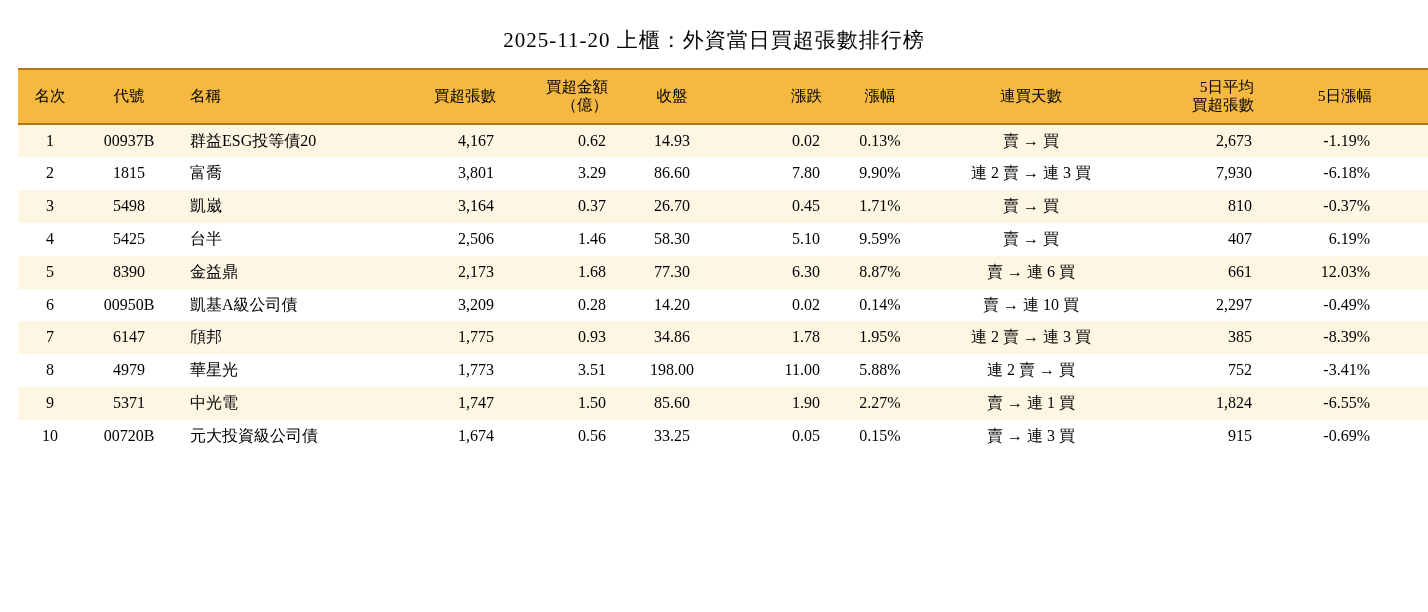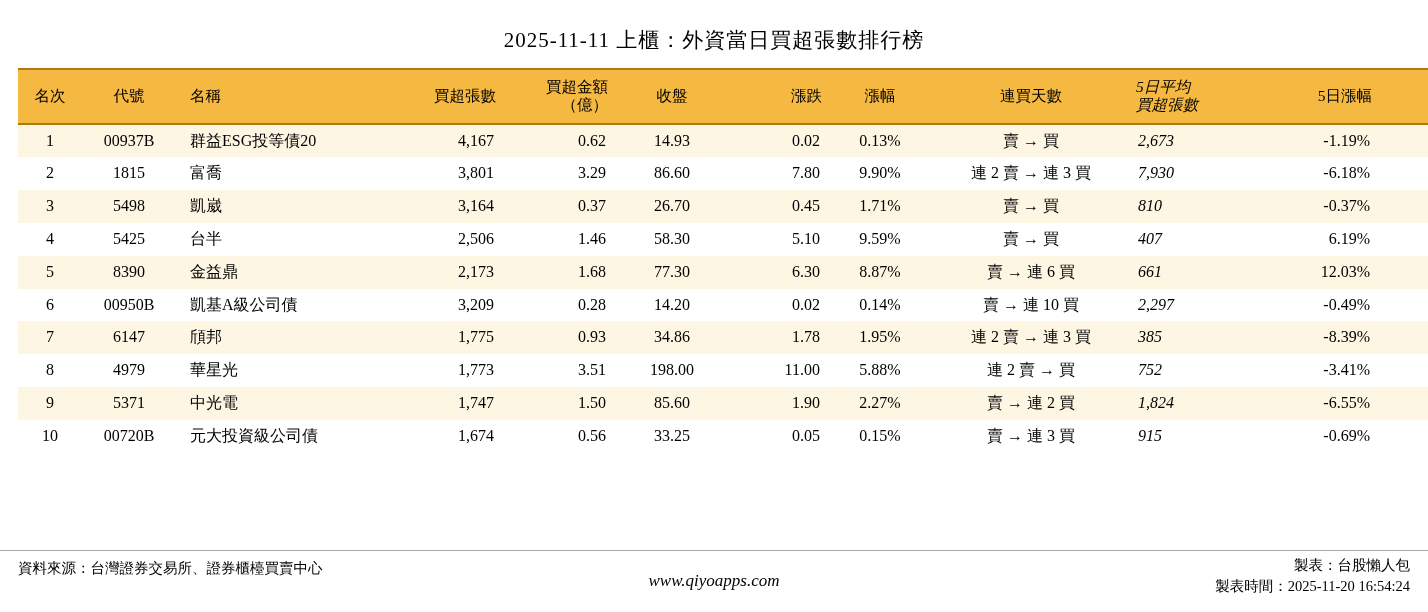--- a/index.html
+++ b/index.html
@@ -58,21 +58,21 @@
   }
   .c-rank      { width: 52px;  text-align: center; }
   .c-code      { width: 82px;  text-align: center; }
   .c-name      { width: 186px; text-align: left; padding-left: 14px !important; }
   .c-buy       { width: 108px; text-align: right; }
   .c-amount    { width: 100px; text-align: right; }
   .c-close     { width: 104px; text-align: center; }
   .c-change    { width: 86px;  text-align: right; }
   .c-pct       { width: 92px;  text-align: center; }
   .c-days      { width: 186px; text-align: center; }
-  .c-avg5      { width: 118px; text-align: left; font-style: italic; }
+  .c-avg5      { width: 118px; text-align: right; }
   .c-pct5      { width: 106px; text-align: right; }
   .c-avg10     { width: 112px; text-align: right; }
 
   .up   { color: #d40000; margin-top: 12px; }
   .down { color: #007a33; }
 
   .footer {
     position: absolute;
     left: 0;
     right: 0;
@@ -109,21 +109,21 @@
     font-size: 14.5px;
     line-height: 1.45;
   }
   .nowrap { white-space: nowrap; }
 </style>
 </head>
 <body>
 
 <div class="page">
 
-  <div class="title">2025-11-11 上櫃：外資當日買超張數排行榜</div>
+  <div class="title">2025-11-20 上櫃：外資當日買超張數排行榜</div>
 
   <table class="rank">
     <thead>
       <tr>
         <th class="c-rank">名次</th>
         <th class="c-code">代號</th>
         <th class="c-name" style="text-align:left;">名稱</th>
         <th class="c-buy">買超張數</th>
         <th class="c-amount">
           <div>買超金額</div>
@@ -260,21 +260,21 @@
         </tr>
         <tr class="odd">
           <td class="c-rank">9</td>
           <td class="c-code">5371</td>
           <td class="c-name">中光電</td>
           <td class="c-buy">1,747</td>
           <td class="c-amount">1.50</td>
           <td class="c-close">85.60</td>
           <td class="c-change up">1.90</td>
           <td class="c-pct up">2.27%</td>
-          <td class="c-days">賣 → 連 2 買</td>
+          <td class="c-days">賣 → 連 1 買</td>
           <td class="c-avg5">1,824</td>
           <td class="c-pct5 down">-6.55%</td>
           <td class="c-avg10">1,397</td>
         </tr>
         <tr class="even">
           <td class="c-rank">10</td>
           <td class="c-code">00720B</td>
           <td class="c-name">元大投資級公司債</td>
           <td class="c-buy">1,674</td>
           <td class="c-amount">0.56</td>
@@ -282,24 +282,14 @@
           <td class="c-change up">0.05</td>
           <td class="c-pct up">0.15%</td>
           <td class="c-days">賣 → 連 3 買</td>
           <td class="c-avg5">915</td>
           <td class="c-pct5 down">-0.69%</td>
           <td class="c-avg10">1,061</td>
         </tr>
       </tbody>
   </table>
 
-  <div class="footer">
-    <div class="footer-inner">
-      <div class="f-left">資料來源：台灣證券交易所、證券櫃檯買賣中心</div>
-      <div class="f-center">www.qiyoapps.com</div>
-      <div class="f-right">
-        <div class="nowrap">製表：台股懶人包</div>
-        <div class="nowrap">製表時間：2025-11-20 16:54:24</div>
-      </div>
-    </div>
-  </div>
 
 </div>
 
 </body></html>

